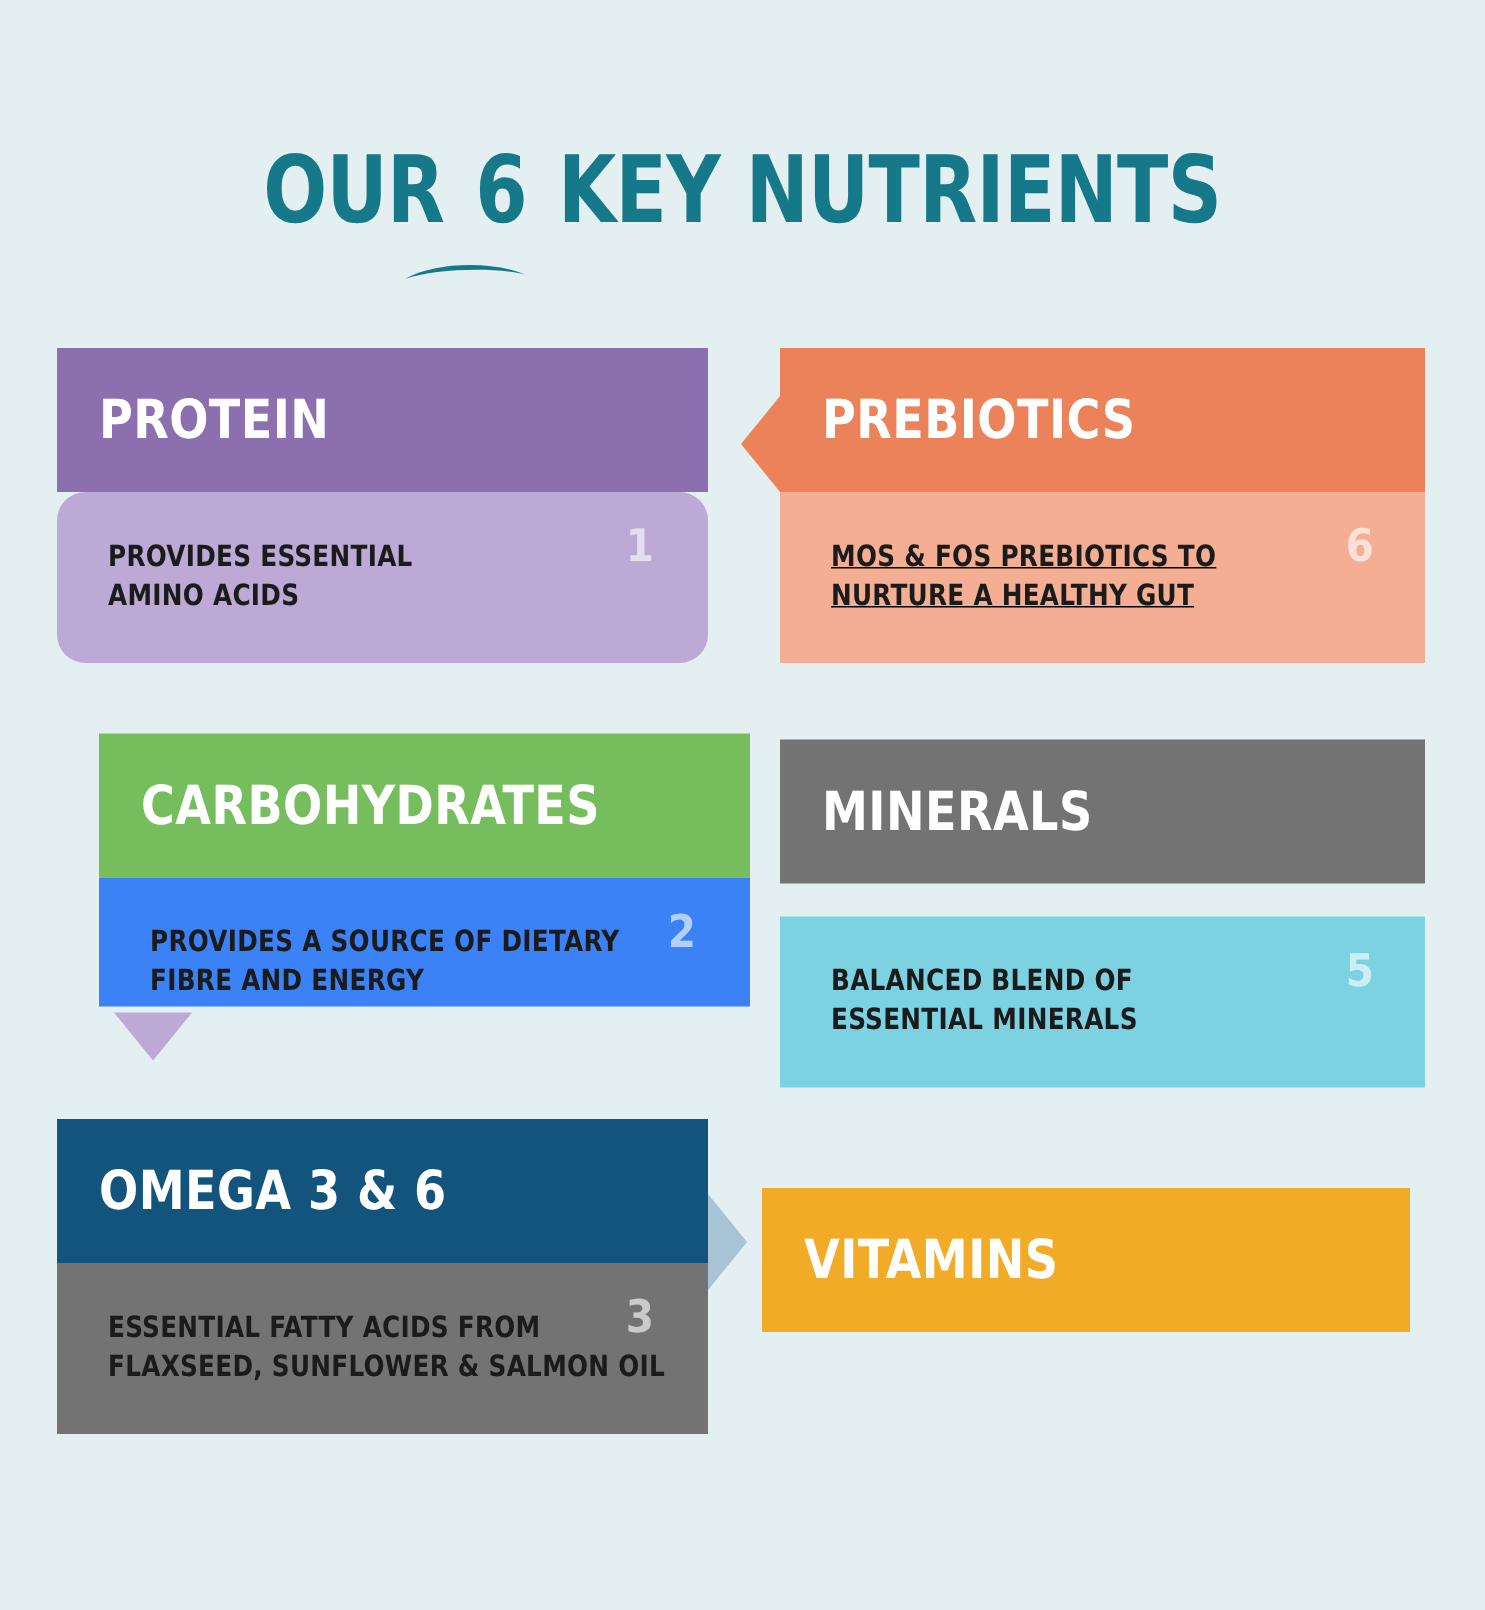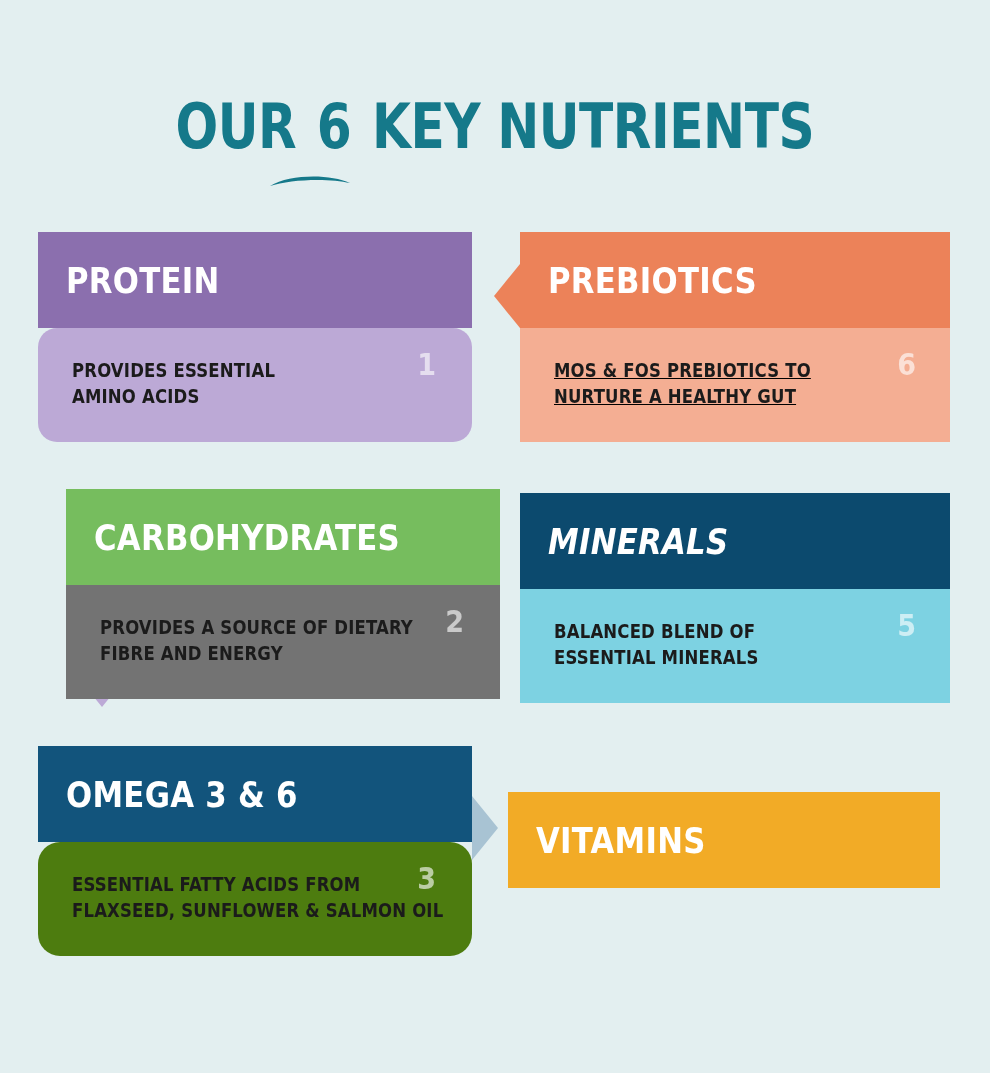--- a/index.html
+++ b/index.html
@@ -137,33 +137,33 @@
   #card-prebiotics .arrow-left {
     left: -26px; top: 32px;
     border-top: 32px solid transparent;
     border-bottom: 32px solid transparent;
     border-right: 26px solid #ec8259;
   }
 
   
   #card-carbs { left: 38px; top: 489px; width: 434px; margin-left: 28px; }
   #card-carbs .head { height: 96px; background: #76bd5e; }
-  #card-carbs .body { height: 114px; background: #737373; }
+  #card-carbs .body { height: 86px; background: #3b82f6; }
   #card-carbs .num { right: 36px; top: 22px; }
 
   
   #card-minerals { left: 520px; top: 493px; width: 430px; }
-  #card-minerals .head { height: 96px; background: #0c4a6e; font-style: italic; }
-  #card-minerals .body { height: 114px; background: #7dd2e2; }
+  #card-minerals .head { height: 96px; background: #737373; }
+  #card-minerals .body { height: 114px; background: #7dd2e2; margin-top: 22px; }
   #card-minerals .num { right: 34px; top: 22px; }
 
   
   #card-omega { left: 38px; top: 746px; width: 434px; }
   #card-omega .head { height: 96px; background: #12547c; }
-  #card-omega .body { height: 114px; background: #4d7c0f; border-radius: 22px; }
+  #card-omega .body { height: 114px; background: #737373; }
   #card-omega .num { right: 36px; top: 22px; }
   #card-omega .arrow-right {
     left: 434px; top: 50px;
     border-top: 32px solid transparent;
     border-bottom: 32px solid transparent;
     border-left: 26px solid #a8c3d3;
   }
 
   
   #card-vitamins { left: 508px; top: 746px; width: 432px; margin-top: 46px; }

